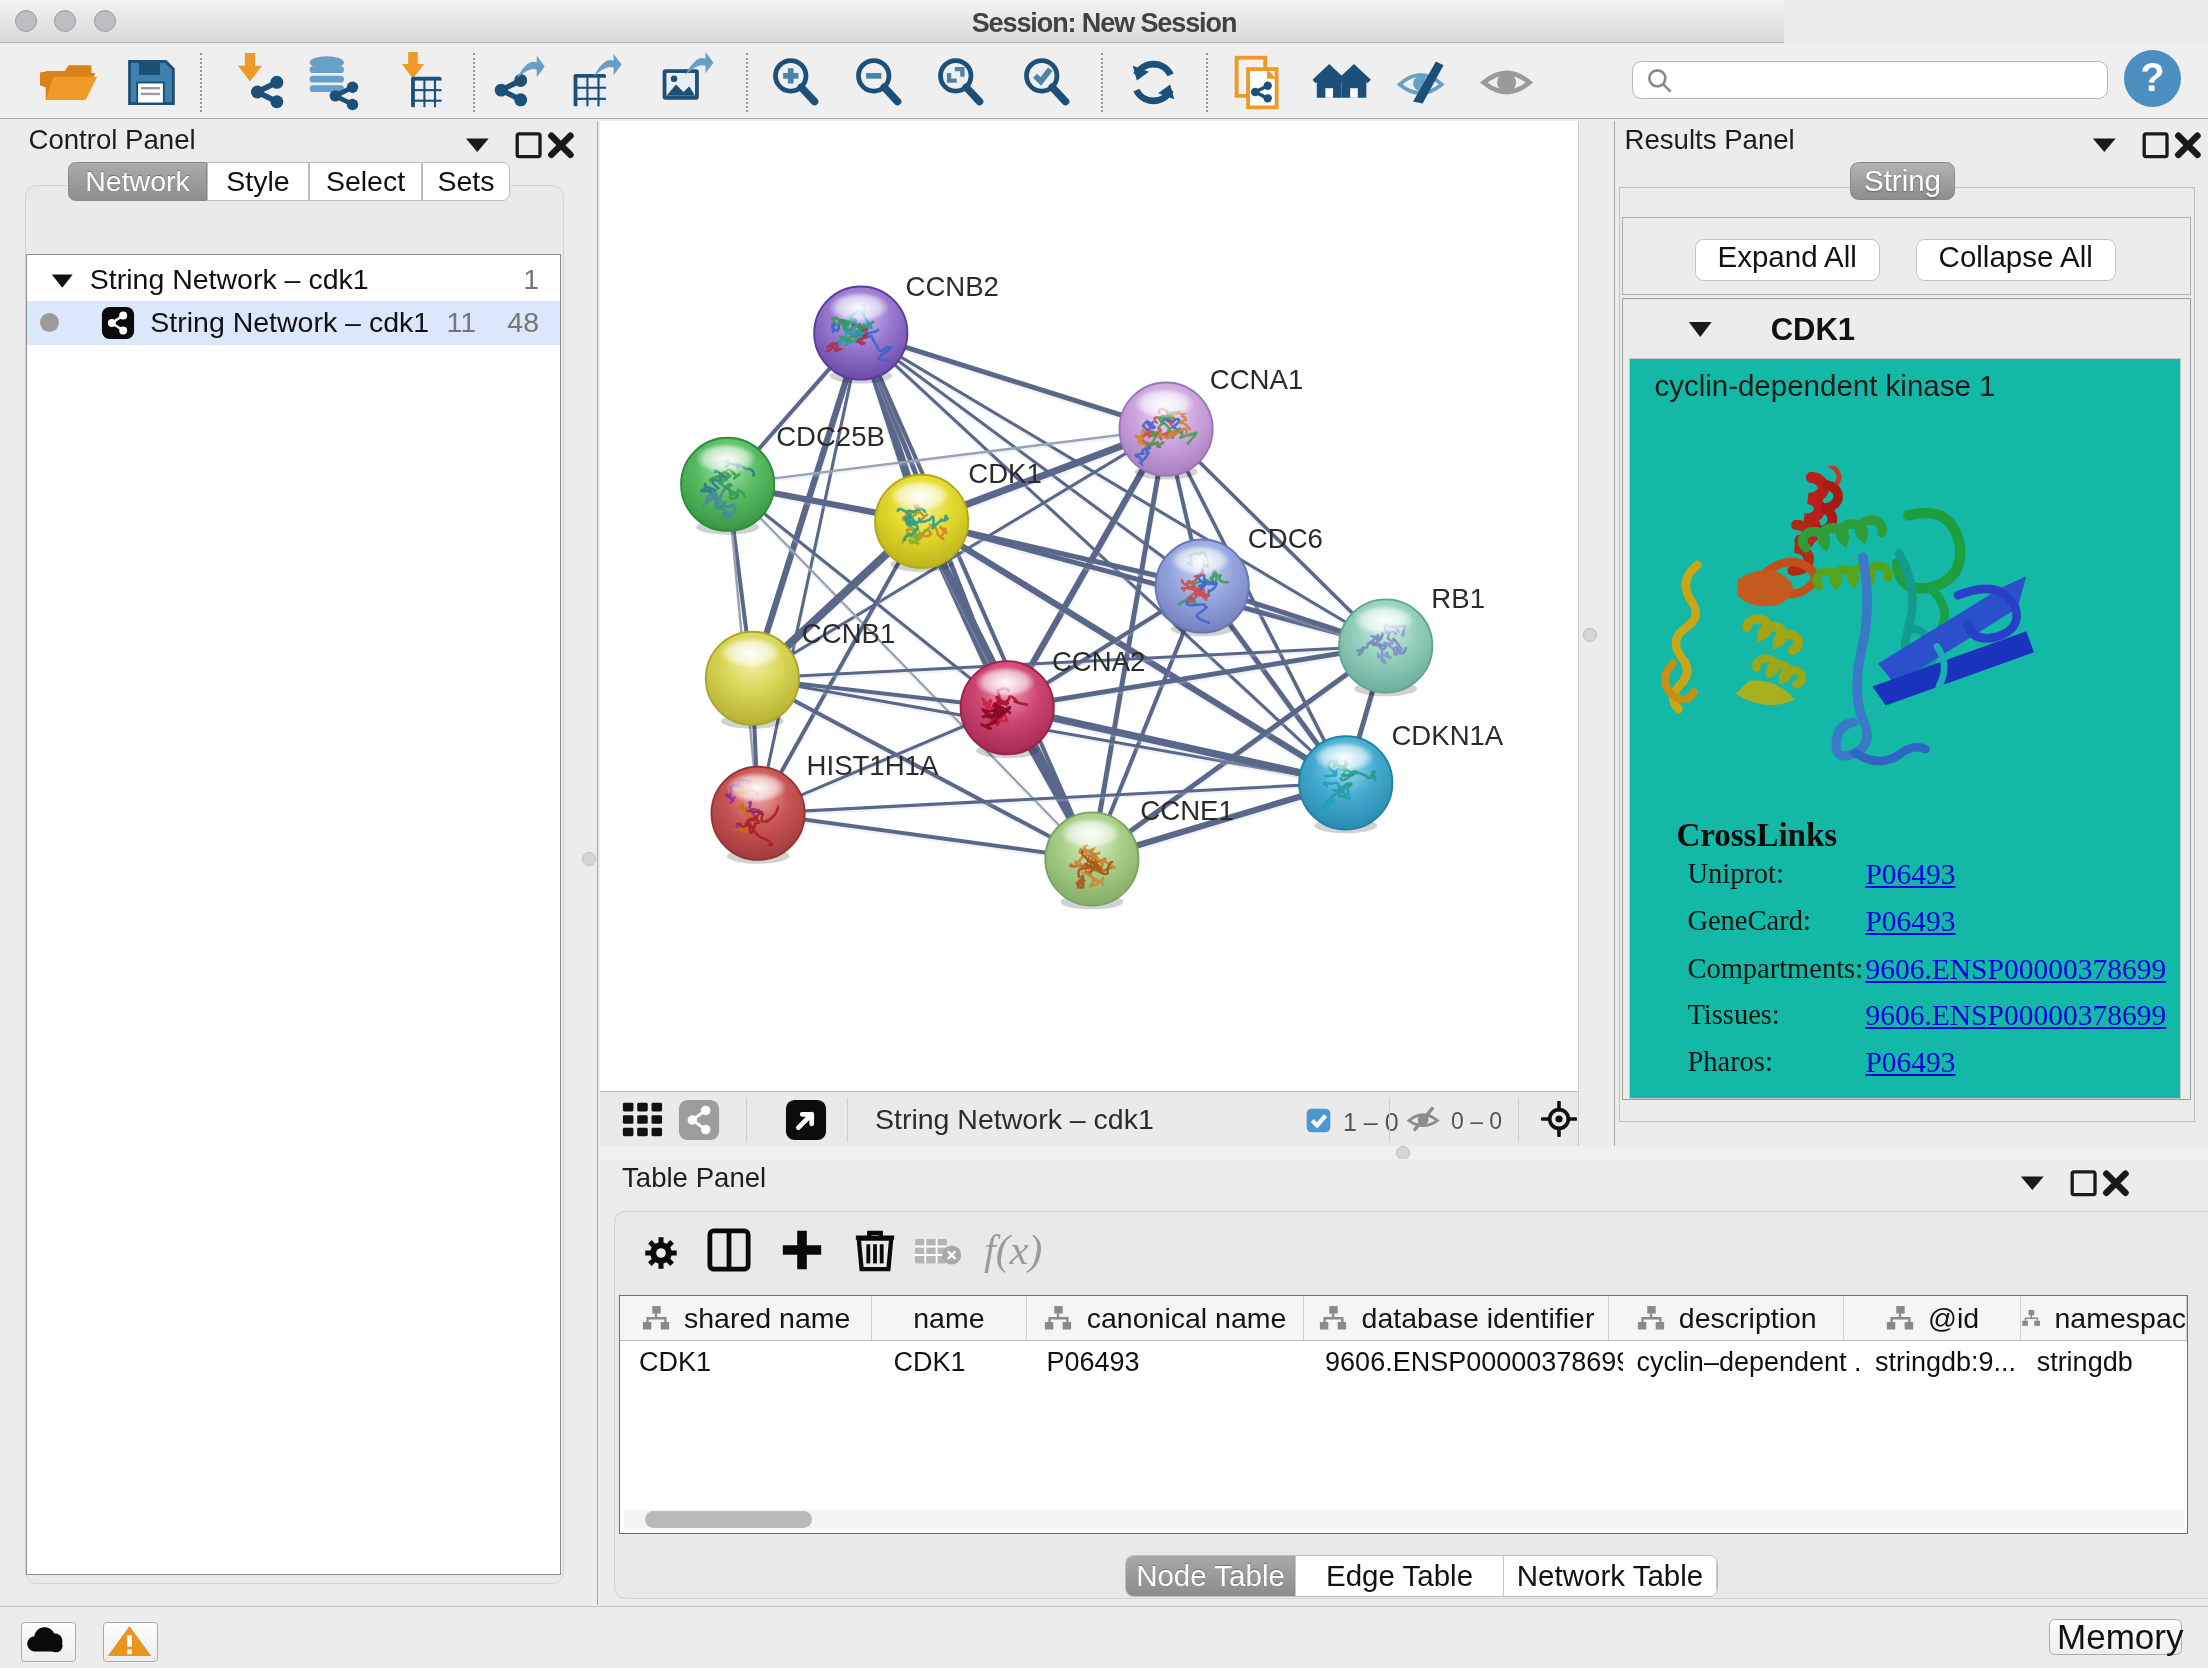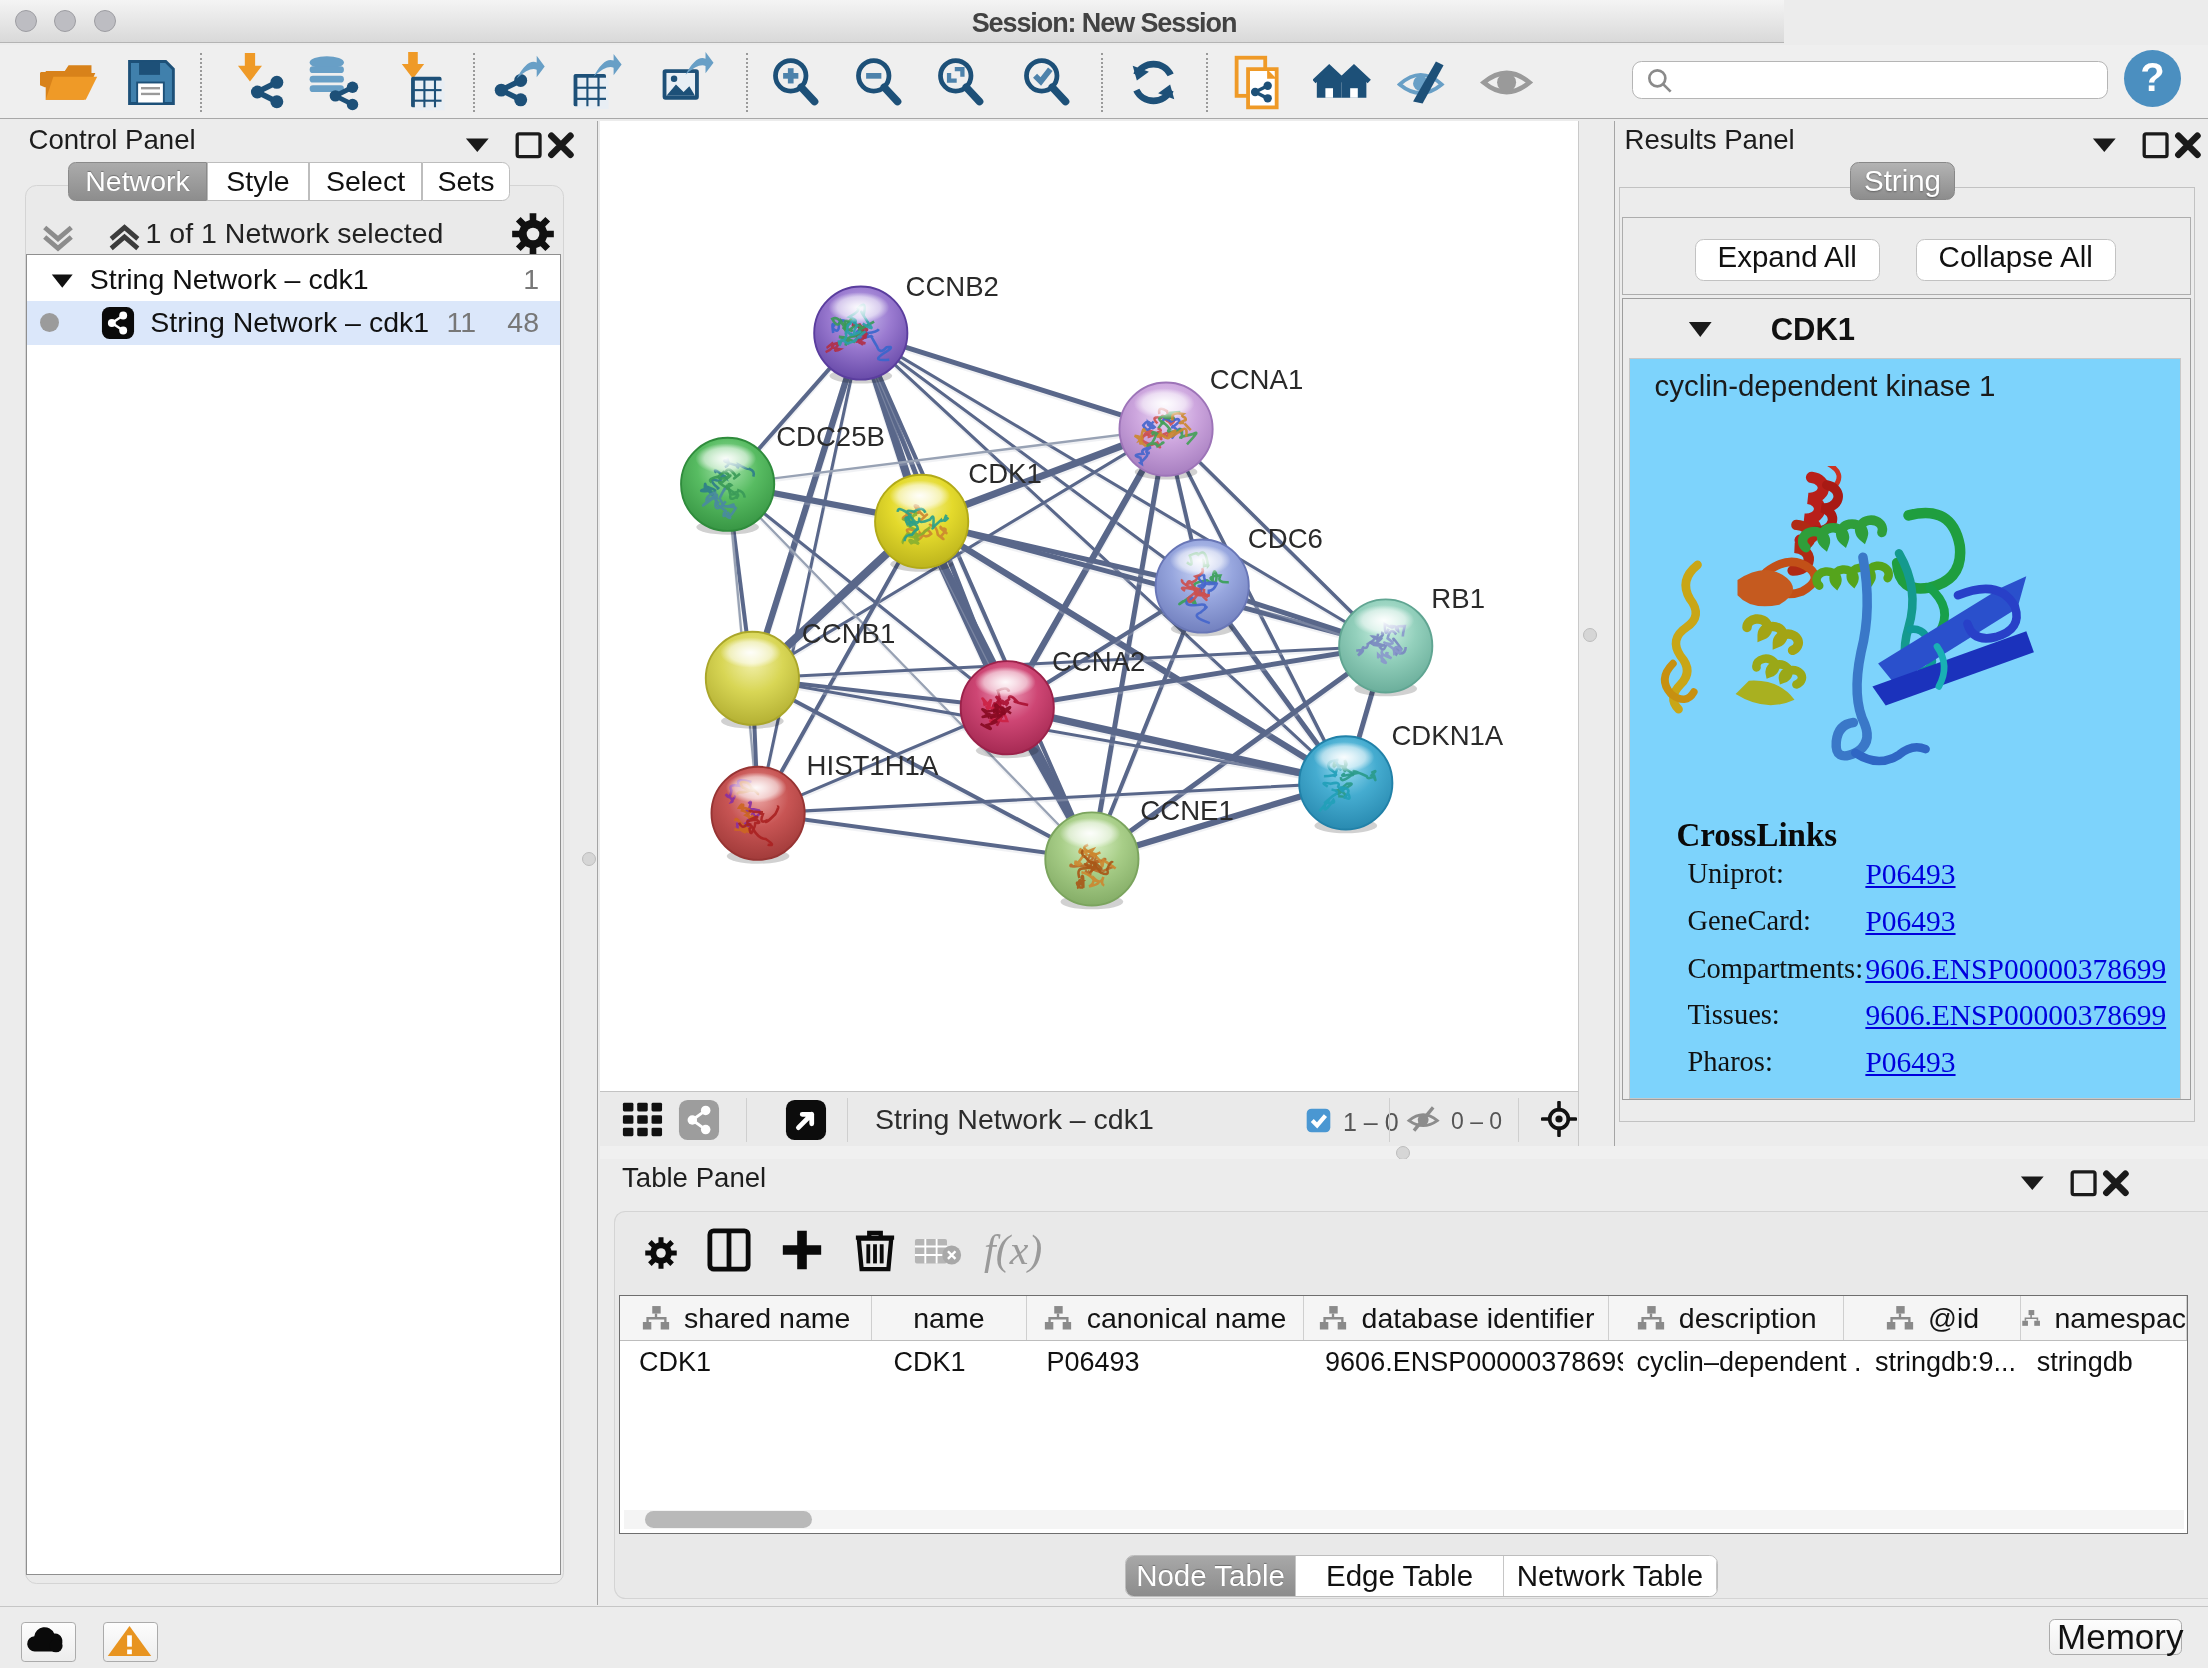--- a/index.html
+++ b/index.html
@@ -65,21 +65,21 @@
     background:#ececec; border:1.9px solid #c2c2c2; }
   #rp-btnbox { position:absolute; left:1.9px; top:28.5px; width:569px; height:78px;
     border:1.9px solid #adadad; }
   .rbtn { position:absolute; top:21px; height:42px; background:#fff;
     border:1.9px solid #c2c2c2; border-radius:8.6px; font-size:29.5px; color:#111;
     text-align:center; }
   #rp-tree { position:absolute; left:1.9px; top:110px; width:569px; height:802px;
     border:1.9px solid #9d9d9d; background:#ececec; }
   #rp-cdk1head { position:absolute; left:0; top:0; width:100%; height:59px; }
   #rp-content { position:absolute; left:6.7px; top:59px; width:552px; height:741px;
-    background:#7dd3fc; border:1px solid #c8c8c8;text-align:center; }
+    background:#14b8a6; border:1px solid #c8c8c8;text-align:center; }
   .serif { font-family:"Liberation Serif", serif; }
   .xl-label { font-family:"Liberation Serif", serif; font-size:28.5px; color:#111; }
   .xl-link { font-family:"Liberation Serif", serif; font-size:29.5px; color:#0000dd;
     text-decoration:underline; }
 
   
   #tpanel { left:600px; top:1159px; width:1608px; height:445px; background:#ececec; }
   #tp-sub { position:absolute; left:14.3px; top:52px; width:1594px; height:388px;
     background:#e9e9e9; border:1.9px solid #d4d4d4; border-radius:11.4px 0 0 11.4px; border-right:none; }
   #tp-box { position:absolute; left:619px; top:1295px; width:1569px; height:239px;
@@ -285,37 +285,20 @@
     <rect x="56" y="3" width="24" height="24" fill="none" stroke="#1a1a1a" stroke-width="3.5" rx="2"></rect>
     <path d="M92 5 L112 25 M112 5 L92 25" stroke="#1a1a1a" stroke-width="7" stroke-linecap="round"></path>
   </svg>
   <div id="cp-tabs">
     <div class="tab sel" style="width:139px;border-radius:7.6px 0 0 7.6px;">Network</div>
     <div class="tab" style="width:102px;">Style</div>
     <div class="tab" style="width:113px;">Select</div>
     <div class="tab" style="width:88px;border-radius:0 7.6px 7.6px 0;">Sets</div>
   </div>
   <div id="cp-sub">
-    <div id="cp-head">
-      <svg style="position:absolute;left:13.3px;top:5.7px;" width="114" height="42" viewBox="0 0 120 44">
-        <g fill="none" stroke="#8c8c8c" stroke-width="5">
-          <path d="M6 12 L20 24 L34 12"></path>
-            <path d="M6 22 L20 34 L34 22"></path>
-        </g>
-        <g fill="none" stroke="#3c3c3c" stroke-width="5">
-          <path d="M76 24 L90 12 L104 24"></path>
-            <path d="M76 34 L90 22 L104 34"></path>
-        </g>
-      </svg>
-      <div style="position:absolute;left:0;top:6.7px;width:100%;text-align:center;font-size:28.5px;color:#222;">1 of 1 Network selected</div>
-      <svg style="position:absolute;left:483px;top:0px;" width="48" height="48" viewBox="0 0 50 50">
-          <path d="M46.7 21.5 L46.7 28.5 L39.6 28.4 L37.7 32.9 L42.8 37.9 L37.9 42.8 L32.9 37.7 L28.4 39.6 L28.5 46.7 L21.5 46.7 L21.6 39.6 L17.1 37.7 L12.1 42.8 L7.2 37.9 L12.3 32.9 L10.4 28.4 L3.3 28.5 L3.3 21.5 L10.4 21.6 L12.3 17.1 L7.2 12.1 L12.1 7.2 L17.1 12.3 L21.6 10.4 L21.5 3.3 L28.5 3.3 L28.4 10.4 L32.9 12.3 L37.9 7.2 L42.8 12.1 L37.7 17.1 L39.6 21.6 Z" fill="#111"></path>
-          <circle cx="25" cy="25" r="6.6" fill="#eaeaea"></circle>
-        </svg>
-    </div>
     <div id="cp-list">
       <div class="cl-row" style="margin-top:3.8px;">
         <svg width="28.5" height="28.5" style="margin-left:21px;" viewBox="0 0 30 30">
             <path d="M4 9 L26 9 L15 23 Z" fill="#111"></path>
           </svg>
         <span style="margin-left:13.3px;">String Network – cdk1</span>
         <span style="position:absolute;right:21px;color:#777;">1</span>
       </div>
       <div class="cl-row" style="background:#dbe7fa;height:44px;">
         <span style="width:19px;height:19px;border-radius:50%;background:#9b9b9b;margin-left:13.3px;"></span>

